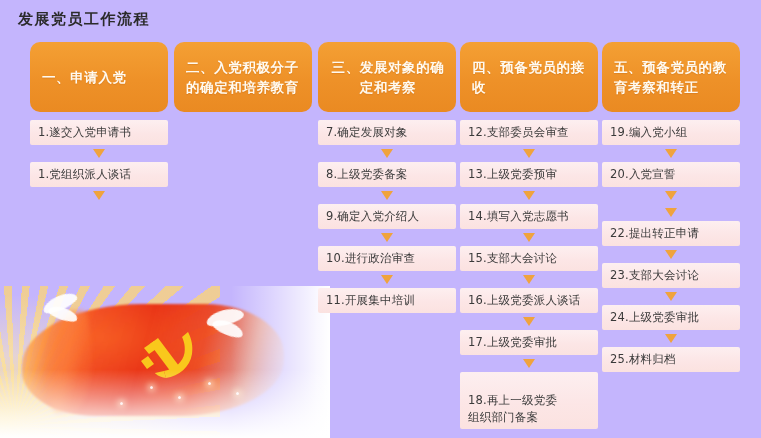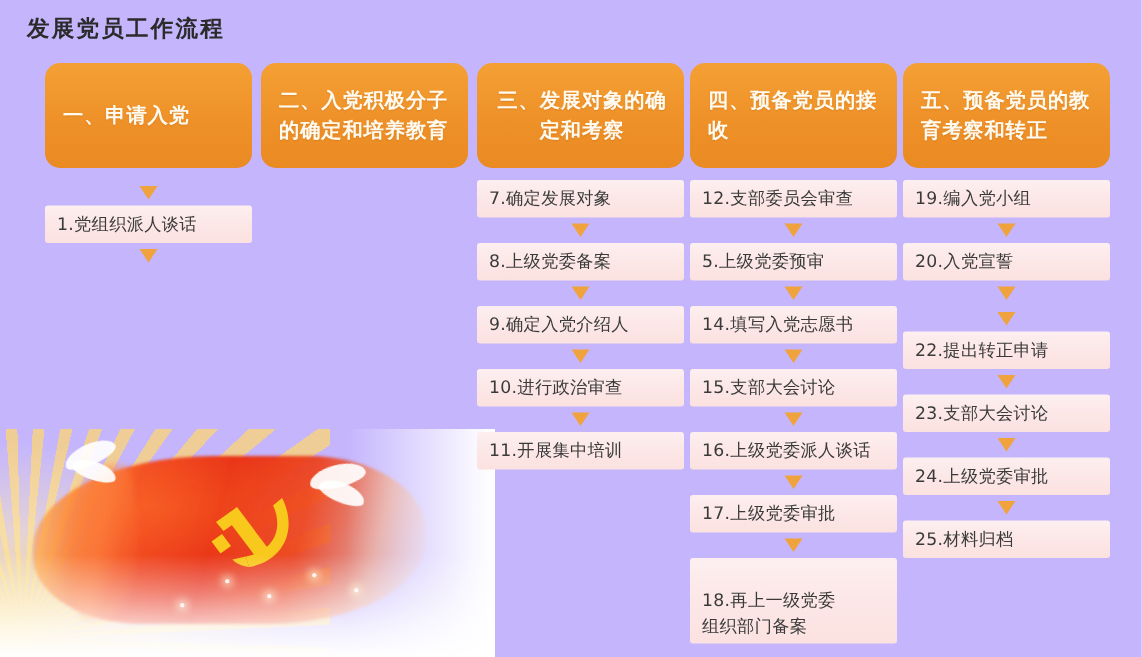--- a/index.html
+++ b/index.html
@@ -238,20 +238,23 @@
     <div class="sparkle" style="left:120px; top:116px;"></div>
     <div class="flag-fade"></div>
   </div>
 
   <div class="page-title">发展党员工作流程</div>
 
   <div class="columns" id="columns-root">
       <div class="column col-0">
         <div class="col-header">一、申请入党</div>
         <div class="steps">
+          <div class="step">
+            <span>1.遂交入党申请书</span>
+          </div>
           <div class="arrow-wrap">
             <div class="arrow"></div>
           </div>
           <div class="step">
             <span>1.党组织派人谈话</span>
           </div>
           <div class="arrow-wrap">
             <div class="arrow"></div>
           </div>
         </div>
@@ -294,21 +297,21 @@
       <div class="column col-3">
         <div class="col-header">四、预备党员的接收</div>
         <div class="steps">
           <div class="step">
             <span>12.支部委员会审查</span>
           </div>
           <div class="arrow-wrap">
             <div class="arrow"></div>
           </div>
           <div class="step">
-            <span>5.上级党委预审</span>
+            <span>13.上级党委预审</span>
           </div>
           <div class="arrow-wrap">
             <div class="arrow"></div>
           </div>
           <div class="step">
             <span>14.填写入党志愿书</span>
           </div>
           <div class="arrow-wrap">
             <div class="arrow"></div>
           </div>

